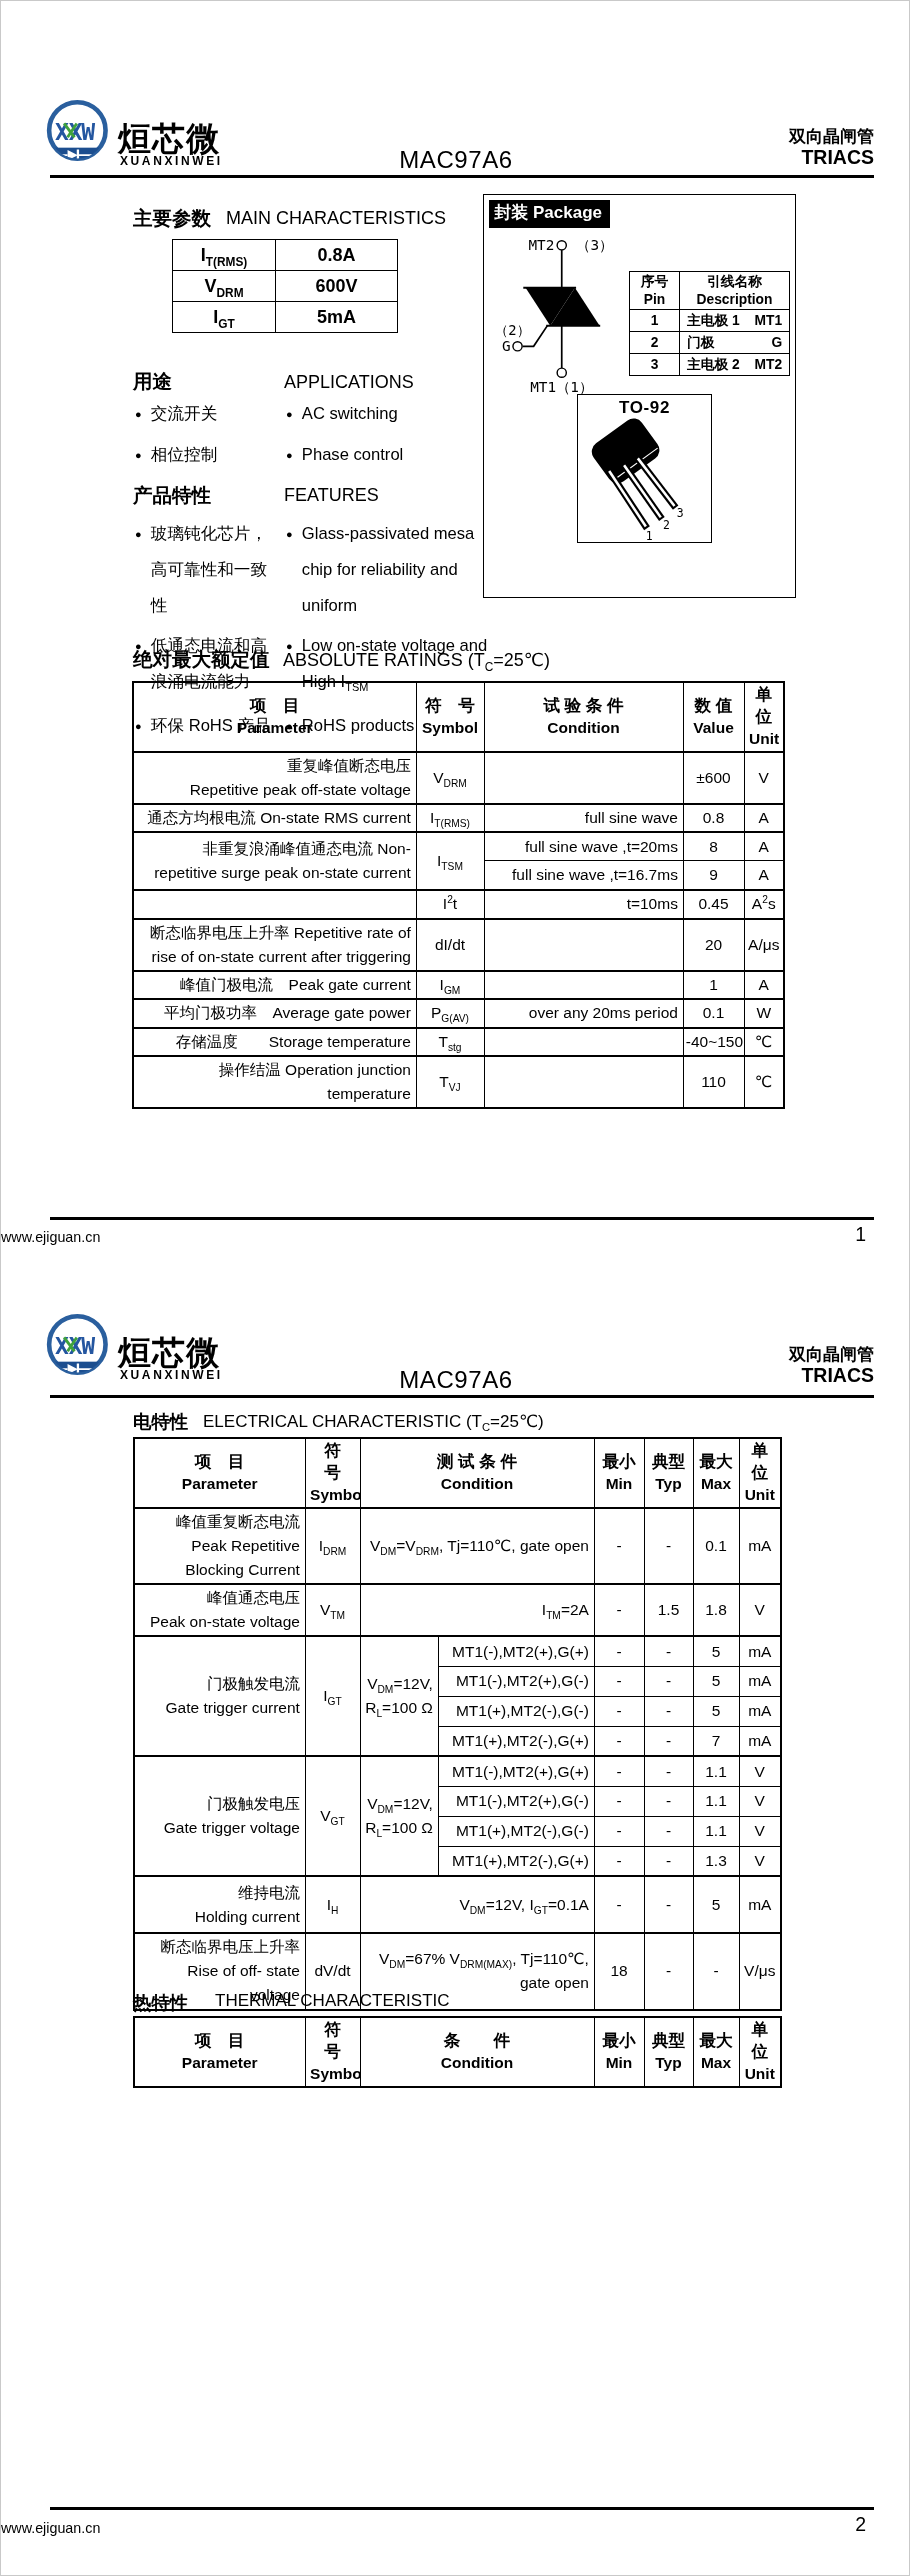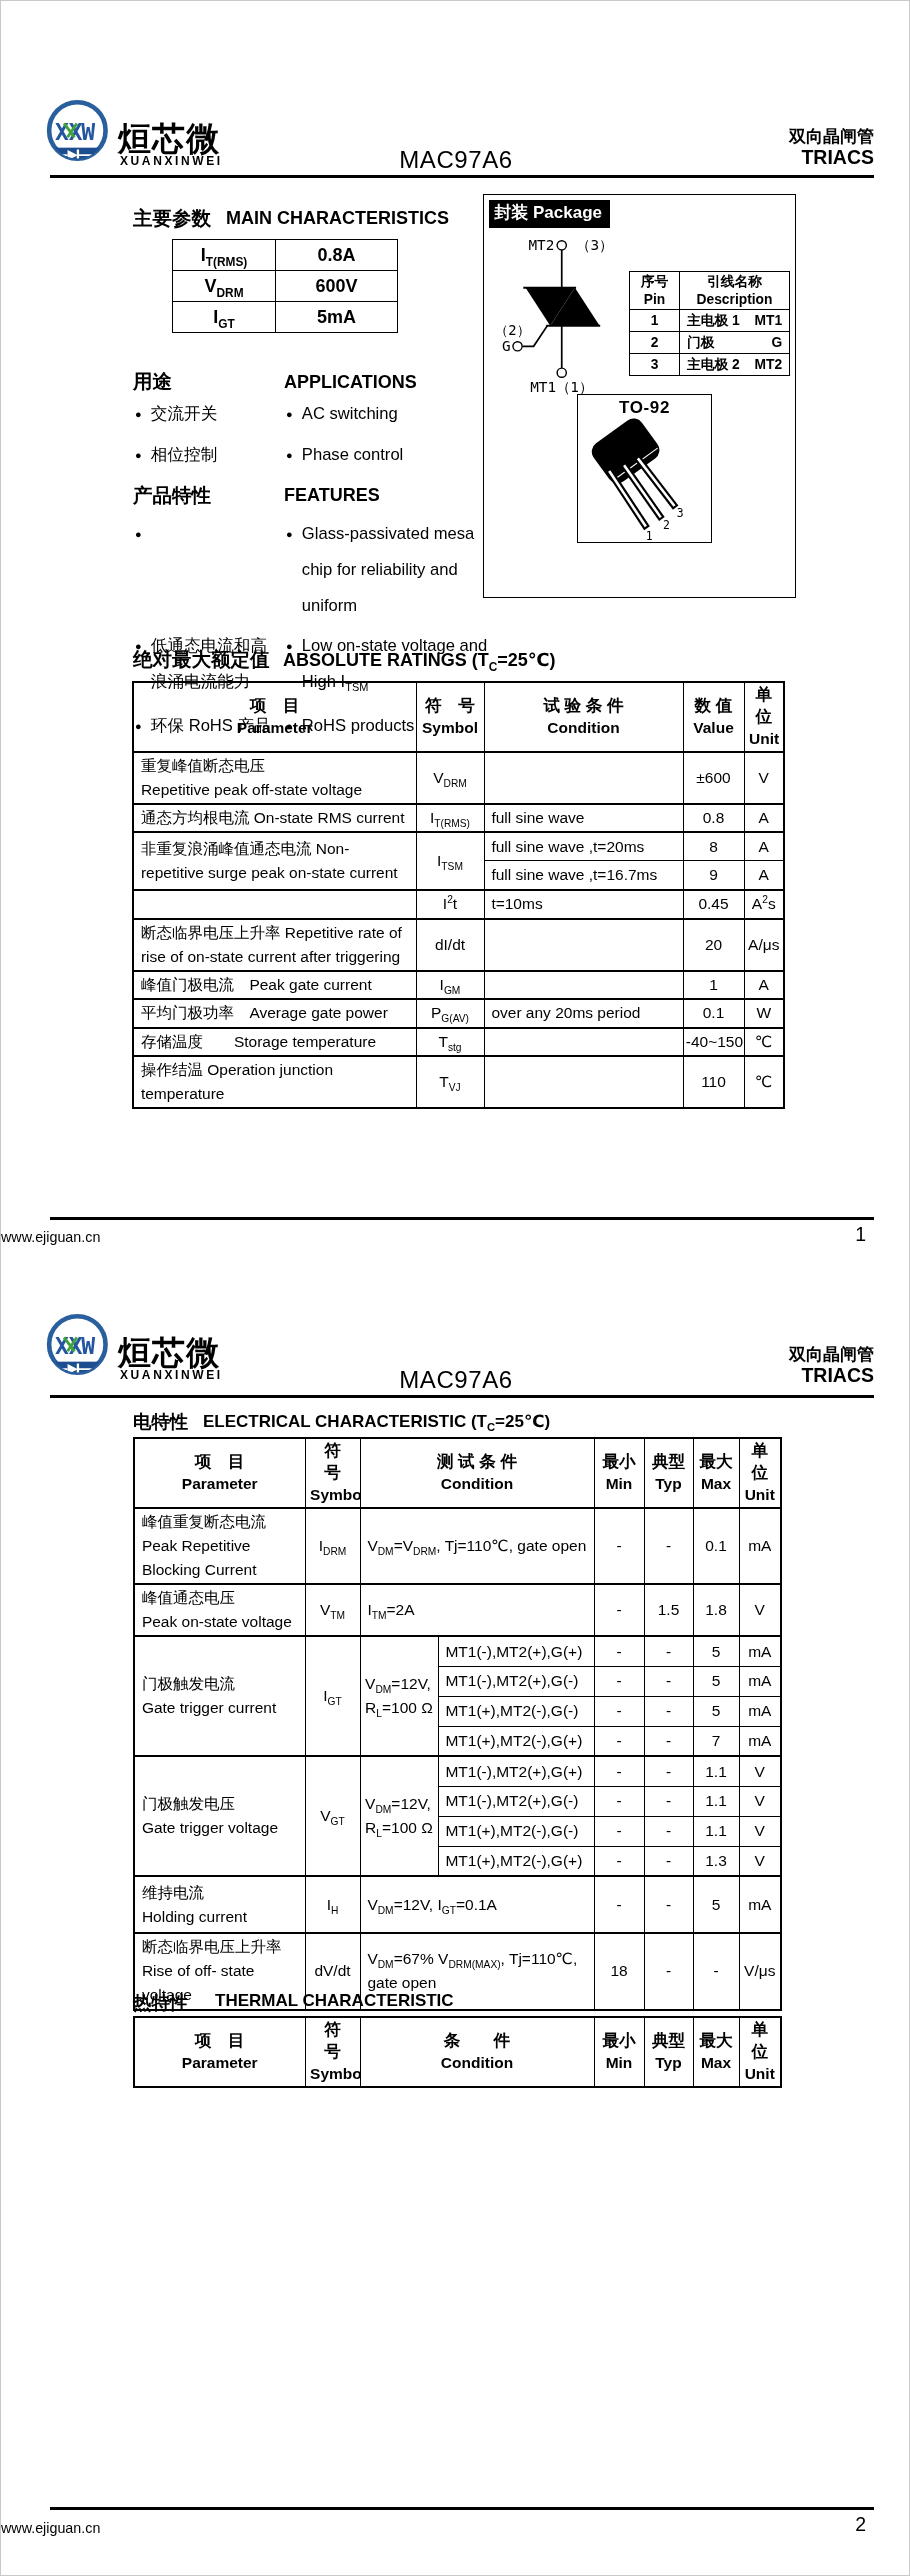--- a/index.html
+++ b/index.html
@@ -11,33 +11,33 @@
   .logo{position:absolute;width:241px;height:80px;}
   .brand-zh{position:absolute;left:77px;top:19.5px;font-size:33px;font-weight:bold;letter-spacing:1.1px;}
   .brand-en{position:absolute;left:79px;top:57px;font-size:12px;font-weight:bold;letter-spacing:2.6px;}
   .part-title{position:absolute;left:0;width:910px;text-align:center;font-size:24px;letter-spacing:0.6px;}
   .family{position:absolute;right:37px;text-align:right;font-weight:bold;line-height:1.1;}
   .family .zh{font-size:17px;}
   .family .en{font-size:19.5px;}
   .rule{position:absolute;left:49px;width:824px;height:3.4px;background:#000;}
   
   .sec-zh{font-weight:bold;font-size:19.5px;white-space:nowrap;}
-  .sec-en{font-weight:bold;font-size:18px;white-space:nowrap;}
+  .sec-en{font-weight:normal;font-size:18px;white-space:nowrap;}
   
   .bl{position:absolute;display:flex;align-items:flex-start;font-size:16.6px;line-height:36px;}
   .dot{font-size:11px;line-height:36px;margin-right:9.2px;}
   
   table.ds{border-collapse:collapse;table-layout:fixed;border:2.9px solid #000;}
   .ds td,.ds th{border:1.7px solid #000;padding:1.1px 4.6px;font-size:15.5px;font-weight:normal;vertical-align:middle;overflow:hidden;}
   .ds tr.major>td,.ds tr.major>th{border-top-width:2.9px;}
   .ds .hdr{text-align:center;font-weight:bold;line-height:1.35;}
   .ds .hdr .z{font-size:16.6px;}
   .ds .hdr .e{font-size:15.5px;}
   .ds .c{text-align:center;padding:1.1px 2.3px;}
-  .ds .l{text-align:left;line-height:1.55;padding-left:6.9px;}
+  .ds .l{text-align:right;line-height:1.55;padding-left:6.9px;}
   .ds .stack>.pz{display:block;}
   sub,sup{font-size:66%;line-height:0;}
   
   table.mc{border-collapse:collapse;table-layout:fixed;border:1.7px solid #000;}
   .mc td{border:1.7px solid #000;text-align:center;font-size:18px;font-weight:bold;height:30px;padding:0 3.4px;}
   
   .pkgbox{position:absolute;border:1.1px solid #000;background:#fff;}
   .pkg-label{position:absolute;left:4.6px;top:4.6px;background:#000;color:#fff;font-size:17px;font-weight:bold;padding:1.7px 8px 3.4px 5.7px;white-space:nowrap;}
   table.pt{border-collapse:collapse;table-layout:fixed;border:1.7px solid #000;position:absolute;}
   .pt td,.pt th{border:1.7px solid #000;font-size:13.8px;font-weight:bold;padding:0.6px 4.6px;text-align:center;line-height:1.3;}
@@ -213,20 +213,21 @@
       </div>
     <div class="bl" style="left:285px;top:436px">
         <span class="dot">●</span>
         <span>Phase control</span>
       </div>
 
     <div class="abs sec-zh" style="left:132px;top:481px">产品特性</div>
     <div class="abs sec-en" style="left:283px;top:484px">FEATURES</div>
     <div class="bl" style="left:134px;top:515px;width:138px">
         <span class="dot">●</span>
+        <span style="width:119px">玻璃钝化芯片，高可靠性和一致性</span>
       </div>
     <div class="bl" style="left:134px;top:627px;width:138px">
         <span class="dot">●</span>
         <span style="width:119px">低通态电流和高浪涌电流能力</span>
       </div>
     <div class="bl" style="left:134px;top:707px">
         <span class="dot">●</span>
         <span>环保 RoHS 产品</span>
       </div>
     <div class="bl" style="left:285px;top:515px;width:224px">

